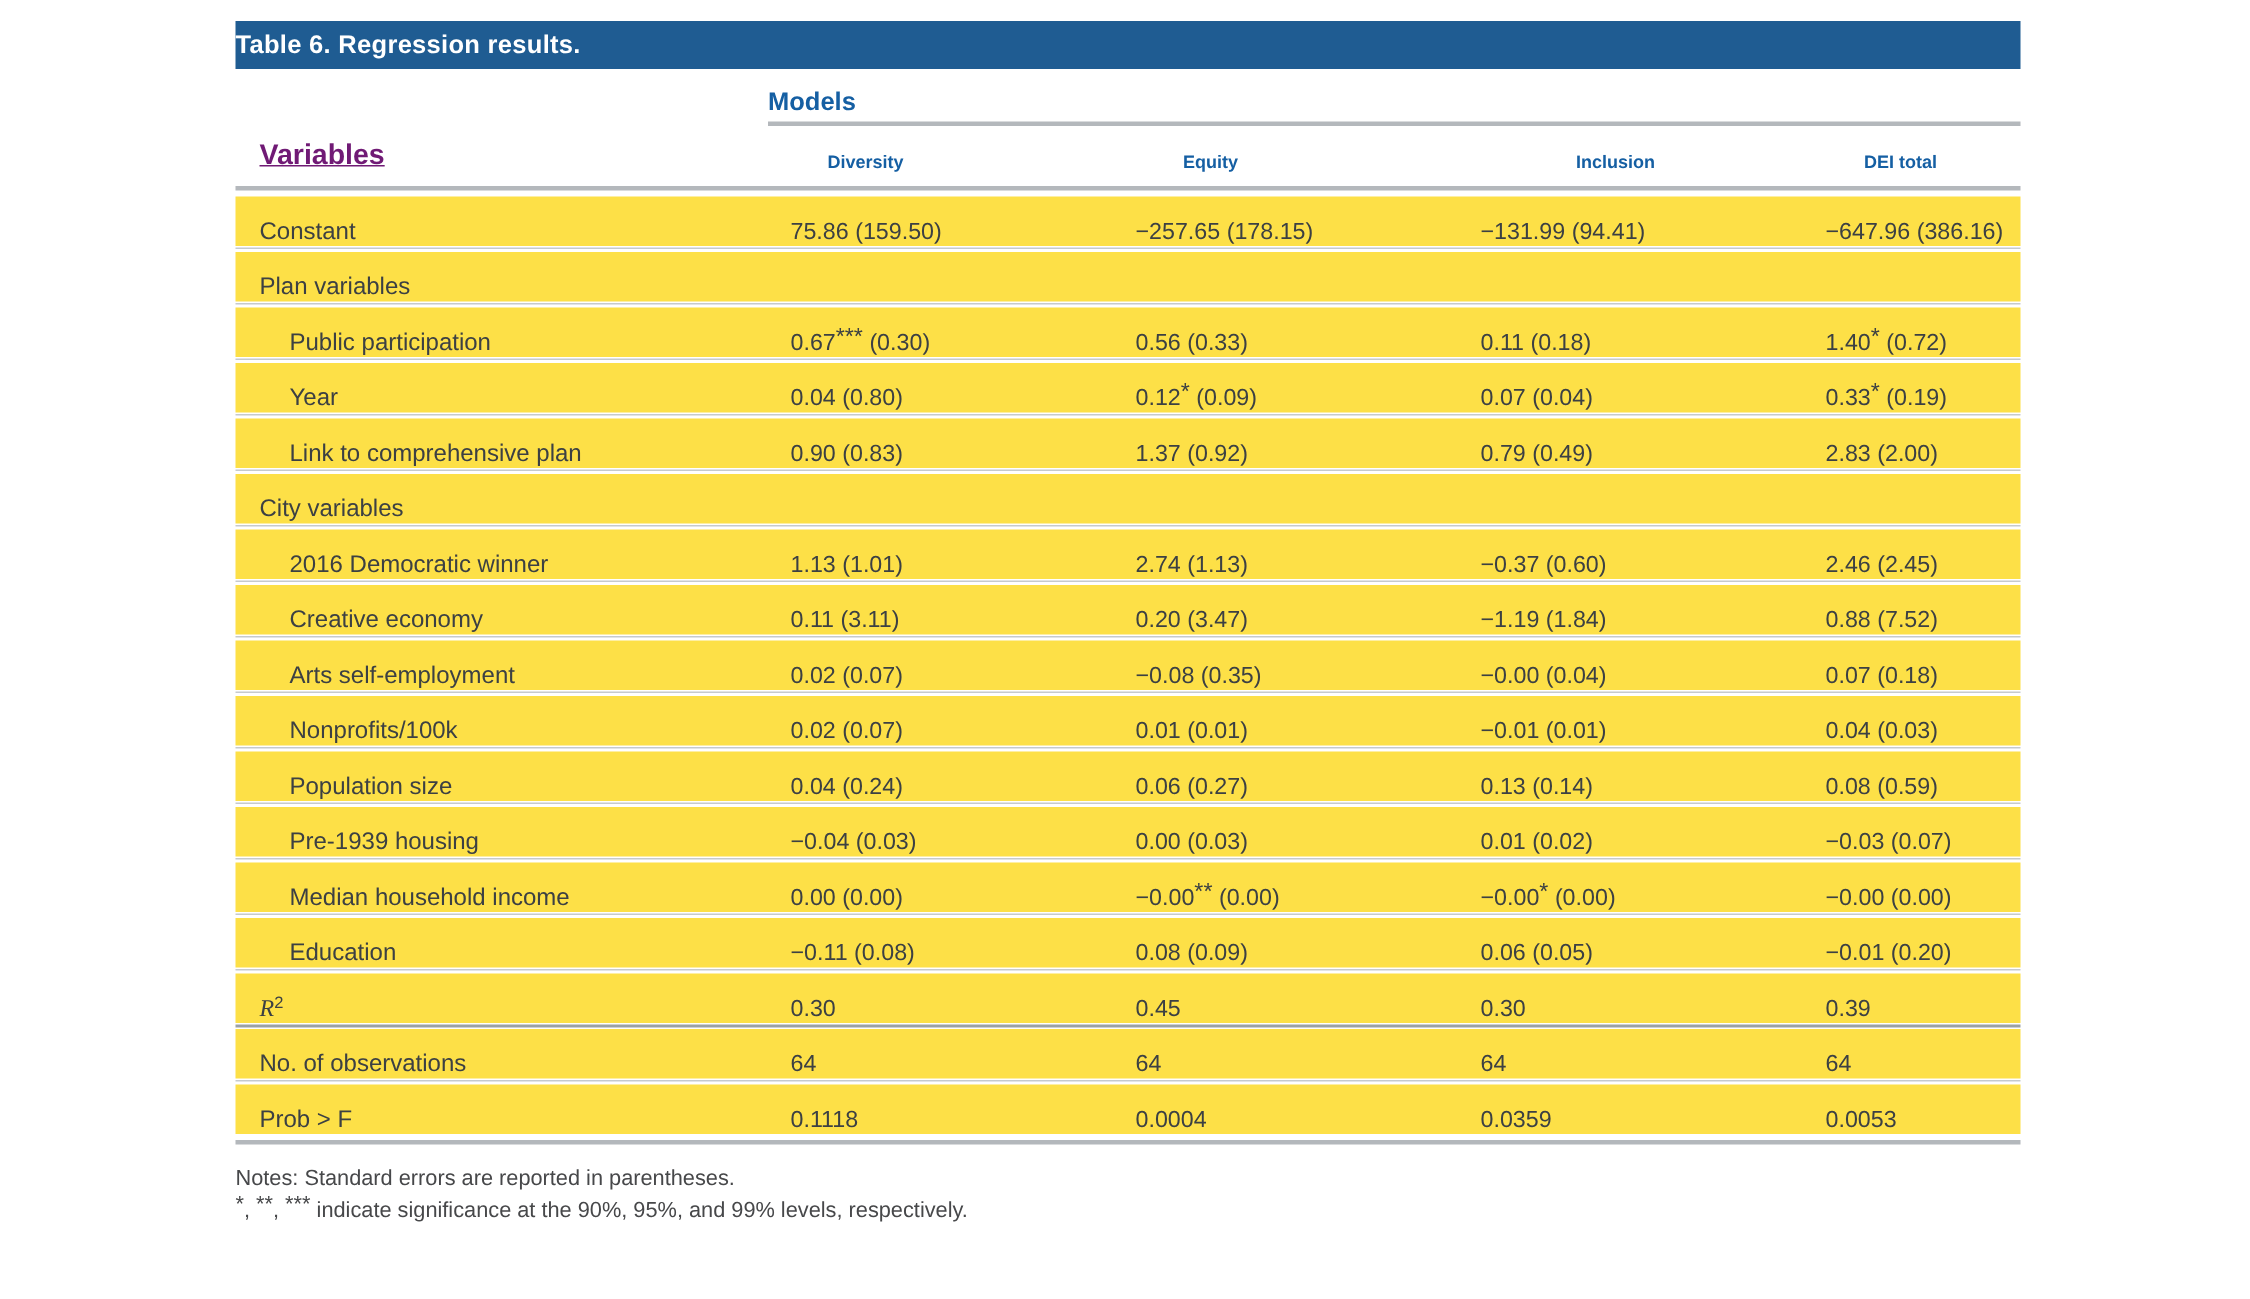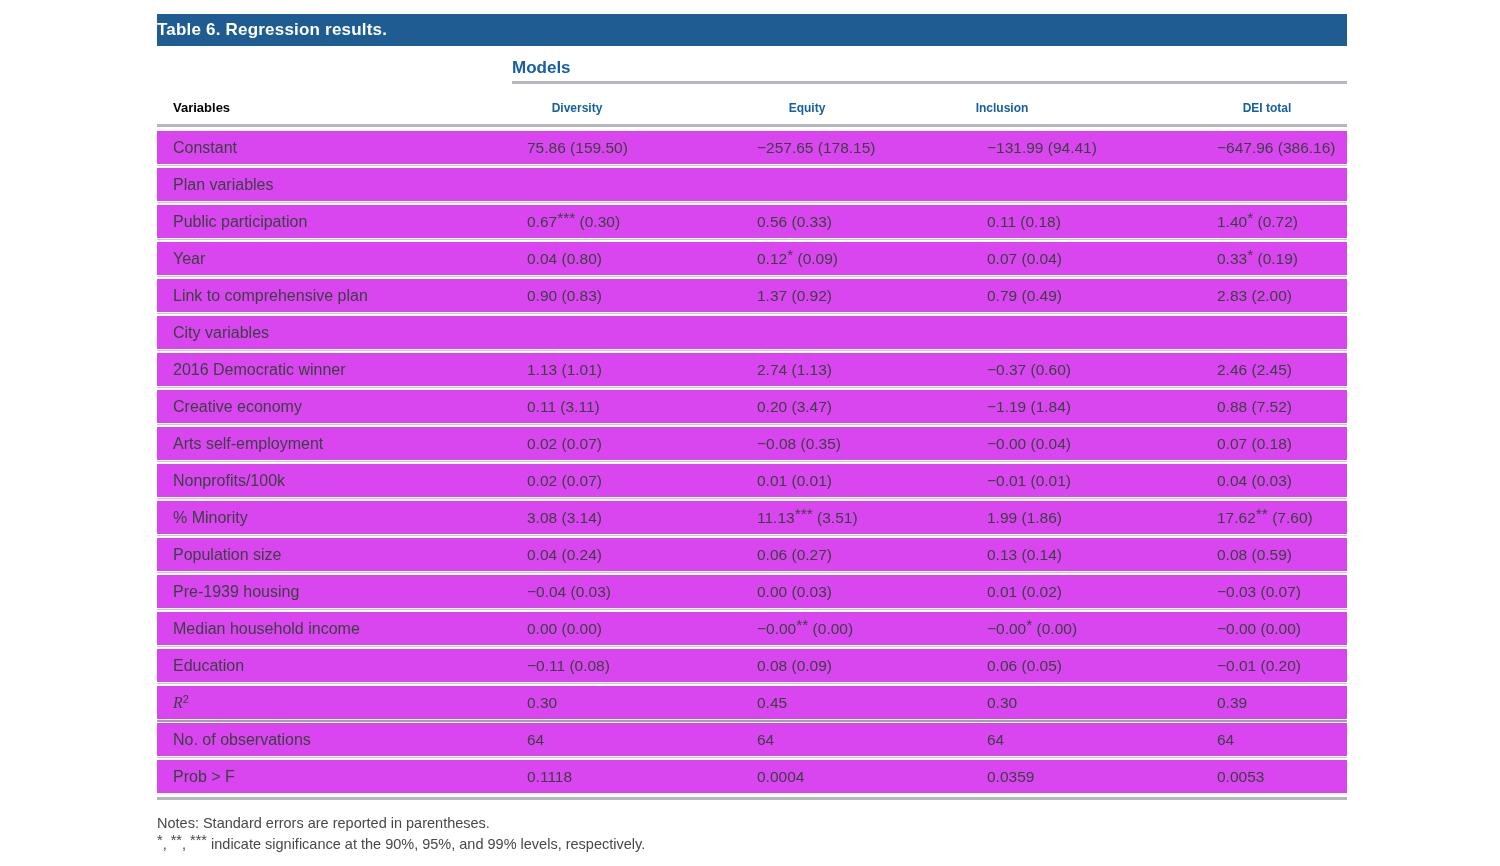--- a/index.html
+++ b/index.html
@@ -18,41 +18,41 @@
   .models-row{position:relative;height:28px;margin-top:10px;}
   .models-label{
     position:absolute;left:355px;right:0;bottom:6px;text-align:left;
     color:#155fa3;font-weight:bold;font-size:17px;
   }
   .models-underline{
     position:absolute;left:355px;right:0;bottom:0;height:3px;background:#b4b8bc;
   }
   .header-row{position:relative;height:40px;border-bottom:3px solid #b4b8bc;}
   .variables-header{
-    position:absolute;left:16px;bottom:9px;color:#000000;font-weight:bold;font-size:13px;
+    position:absolute;left:16px;bottom:9px;color:#701a75;font-weight:bold;font-size:19px;text-decoration:underline;
   }
   .col-header{
     position:absolute;bottom:9px;width:130px;text-align:center;
     color:#155fa3;font-weight:bold;font-size:12px;
   }
   .rows{}
   .trow{
-    display:flex;align-items:center;background:#d946ef;height:33px;
+    display:flex;align-items:flex-end;background:#fde047;height:33px;
     margin-top:4px;position:relative;color:#3c4043;
   }
   .trow::before{
     content:"";position:absolute;top:-3px;left:0;right:0;height:1px;background:#c6cacd;
   }
   .trow:first-child::before{display:none;}
   .trow.heavy::before{height:2px;background:#9ba1a6;}
   .cell-label{
     flex:0 0 355px;box-sizing:border-box;padding-left:16px;font-size:16px;
     white-space:nowrap;
   }
-  .cell-label.indent{padding-left:16px;}
+  .cell-label.indent{padding-left:36px;}
   .cell-num{
     flex:0 0 230px;box-sizing:border-box;padding-left:15px;font-size:15.5px;
     white-space:nowrap;
   }
   .cell-num:last-child{flex:1 1 auto;}
   .star{position:relative;top:-4px;}
   .lbl-sup{font-size:11px;position:relative;top:-5px;}
   .lbl-italic{font-style:italic;font-family:"Liberation Serif", serif;}
   .table-bottom-rule{height:3px;background:#b4b8bc;margin-top:4px;}
   .notes{margin-top:13px;color:#47484a;font-size:14.5px;line-height:21px;}
@@ -70,21 +70,21 @@
   <div class="models-row">
     <div class="models-label">Models</div>
     <div class="models-underline"></div>
   </div>
 
   <div class="header-row">
     <div class="variables-header">Variables</div>
 
   <div class="col-header" style="left: 355px;">Diversity</div>
       <div class="col-header" style="left: 585px;">Equity</div>
-      <div class="col-header" style="left: 780px;">Inclusion</div>
+      <div class="col-header" style="left: 855px;">Inclusion</div>
       <div class="col-header" style="left: 1045px;">DEI total</div>
     </div>
 
   <div class="rows" id="rows">
       <div class="trow">
         <div class="cell-label">Constant</div>
         <div class="cell-num">75.86 (159.50)</div>
         <div class="cell-num">−257.65 (178.15)</div>
         <div class="cell-num">−131.99 (94.41)</div>
         <div class="cell-num">−647.96 (386.16)</div>
@@ -146,27 +146,20 @@
         <div class="cell-num">0.07 (0.18)</div>
       </div>
       <div class="trow">
         <div class="cell-label indent">Nonprofits/100k</div>
         <div class="cell-num">0.02 (0.07)</div>
         <div class="cell-num">0.01 (0.01)</div>
         <div class="cell-num">−0.01 (0.01)</div>
         <div class="cell-num">0.04 (0.03)</div>
       </div>
       <div class="trow">
-        <div class="cell-label indent">% Minority</div>
-        <div class="cell-num">3.08 (3.14)</div>
-        <div class="cell-num">11.13<span class="star">***</span> (3.51)</div>
-        <div class="cell-num">1.99 (1.86)</div>
-        <div class="cell-num">17.62<span class="star">**</span> (7.60)</div>
-      </div>
-      <div class="trow">
         <div class="cell-label indent">Population size</div>
         <div class="cell-num">0.04 (0.24)</div>
         <div class="cell-num">0.06 (0.27)</div>
         <div class="cell-num">0.13 (0.14)</div>
         <div class="cell-num">0.08 (0.59)</div>
       </div>
       <div class="trow">
         <div class="cell-label indent">Pre-1939 housing</div>
         <div class="cell-num">−0.04 (0.03)</div>
         <div class="cell-num">0.00 (0.03)</div>

